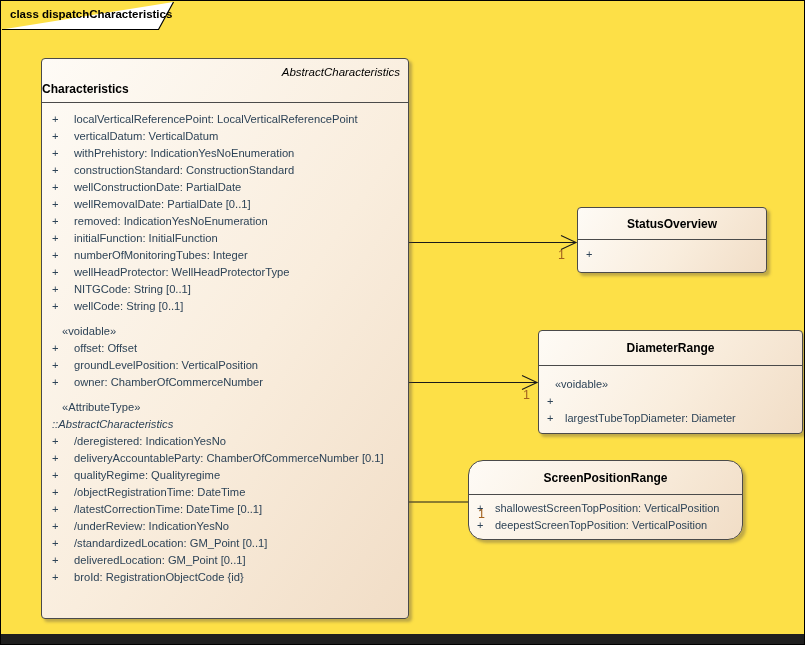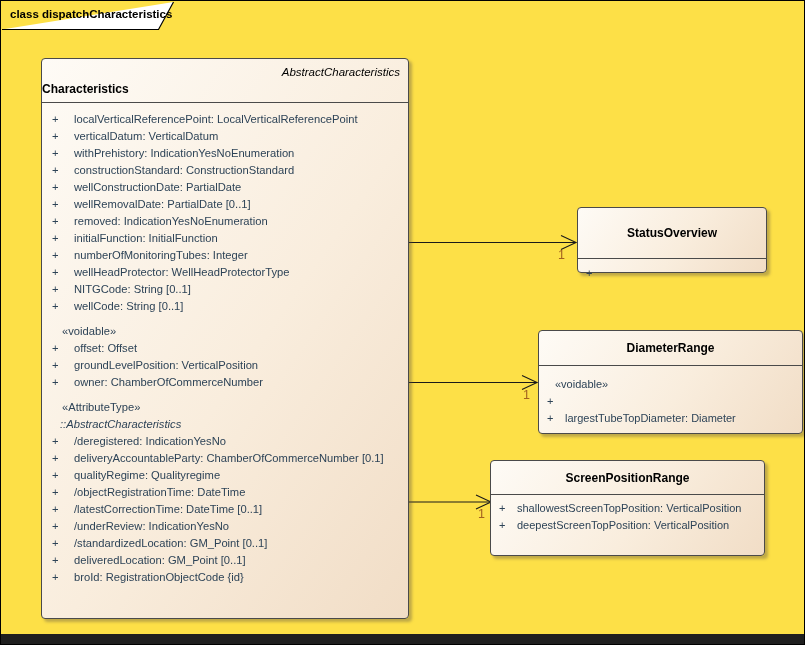--- a/index.html
+++ b/index.html
@@ -31,21 +31,21 @@
   .hdr-center { display:flex; align-items:center; justify-content:center; }
   .hdr-center .cls-name { padding:0; }
   .body { padding-top:8px; font-size:11.2px; color:#2d4357; }
   .body-sm { font-size:11px; }
   .row { display:flex; height:17px; line-height:17px; white-space:nowrap; padding-left:10px; }
   .vis { width:22px; flex:none; }
   .atxt { flex:1; }
   .row-sm { padding-left:8px; }
   .row-sm .vis { width:18px; }
   .stereo-row { display:block; padding-left:20px; }
-  .pkg-row { display:block; font-style:italic;margin-left:8px; }
+  .pkg-row { display:block; font-style:italic; }
   .gap { margin-top:8px; }
   .gap-sm { margin-top:4px; }
   .mult {
     position:absolute; z-index:3; font-size:12.5px; color:#a3621f; font-weight:normal;
   }
   .bottom-bar {
     position:absolute; left:0; right:0; bottom:0; height:10px;
     background:#1f1f1f; z-index:4;
   }
 </style>
@@ -177,21 +177,21 @@
         </div>
 
       <div class="row">
           <span class="vis">+</span>
           <span class="atxt">broId: RegistrationObjectCode {id}</span>
         </div>
     </div>
   </div>
 
   <div class="uml-box" style="left:576px; top:206px; width:190px; height:66px;">
-    <div class="hdr hdr-center" style="height:51px;">
+    <div class="hdr hdr-center" style="height:32px;">
       <div class="cls-name">StatusOverview</div>
     </div>
     <div class="body body-sm" style="padding-top:6px;">
       <div class="row row-sm">
           <span class="vis">+</span>
         </div>
     </div>
   </div>
 
   <div class="uml-box" style="left:537px; top:329px; width:265px; height:104px;">
@@ -203,21 +203,21 @@
       <div class="row row-sm">
           <span class="vis">+</span>
         </div>
       <div class="row row-sm">
           <span class="vis">+</span>
           <span class="atxt">largestTubeTopDiameter: Diameter</span>
         </div>
     </div>
   </div>
 
-  <div class="uml-box" style="left:489px; top:459px; width:275px; height:96px;">
+  <div class="uml-box" style="left:467px; top:459px; width:275px; height:80px;border-radius:15px;">
     <div class="hdr hdr-center" style="height:34px;">
       <div class="cls-name">ScreenPositionRange</div>
     </div>
     <div class="body body-sm" style="padding-top:5px;">
       <div class="row row-sm">
           <span class="vis">+</span>
           <span class="atxt">shallowestScreenTopPosition: VerticalPosition</span>
         </div>
       <div class="row row-sm">
           <span class="vis">+</span>

